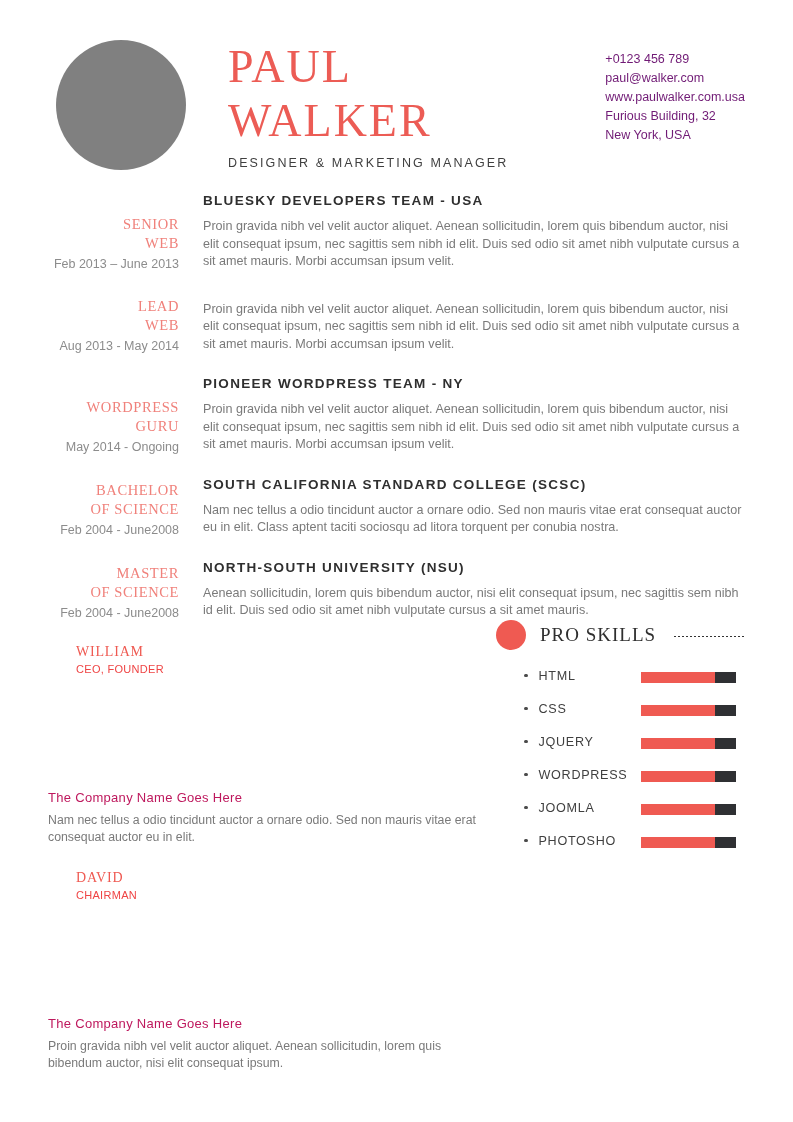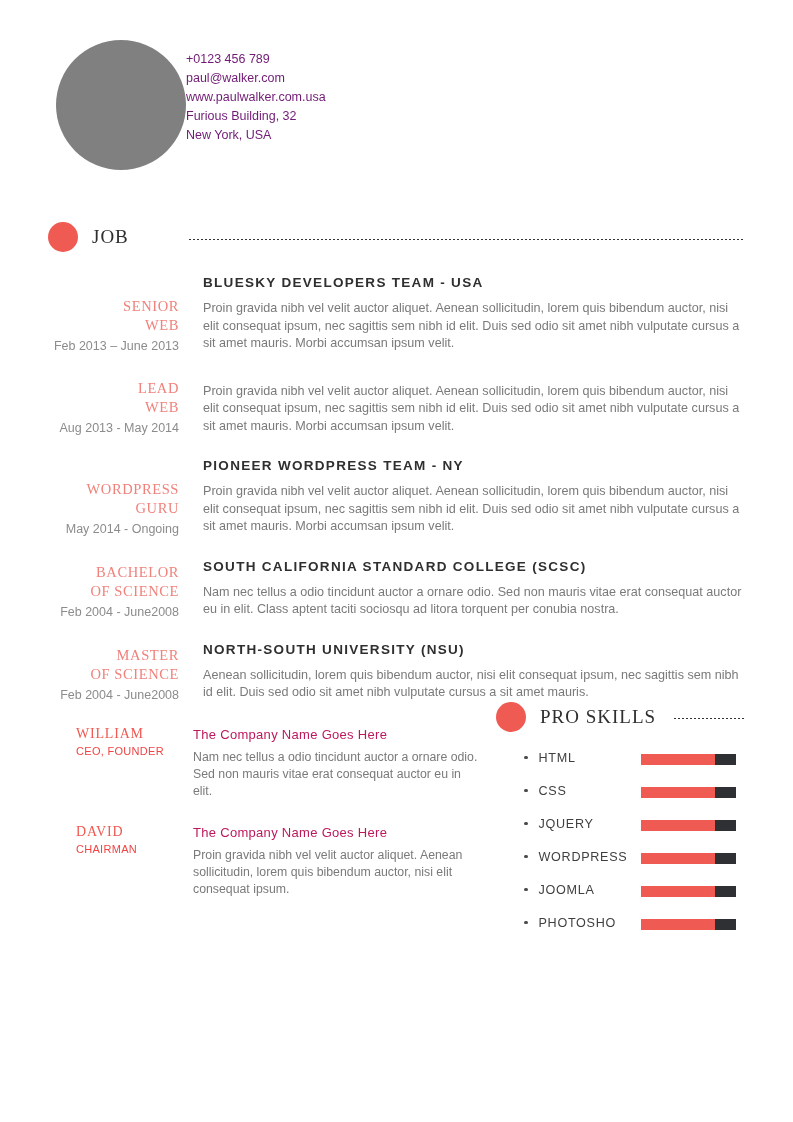--- a/index.html
+++ b/index.html
@@ -87,21 +87,21 @@
 
   .sec-gap-job { margin-top: 52px; }
   .sec-gap-edu { margin-top: 56px; }
   .sec-gap-bottom { margin-top: 56px; }
 
   
   .bottom { display: flex; margin-top: 0; }
   .col-left { flex: 0 0 430px; }
   .col-right { flex: 1 1 auto; padding-left: 18px; }
 
-  .ref-entry { display: flex; margin-top: 24px; }
+  .ref-entry { display: flex; margin-top: 24px; flex-direction: column; }
   .ref-left { flex: 0 0 145px; padding-left: 28px; }
   .ref-name {
     font-family: "Liberation Serif", serif;
     color: #ef5a52; font-size: 14px; letter-spacing: 0.8px;
   }
   .ref-role {
     font-size: 11px; color: #ef4444; margin-top: 3px; letter-spacing: 0.3px;
   }
   .ref-right { flex: 1 1 auto; }
   .ref-company {
@@ -123,34 +123,34 @@
   }
   .skill-fill { position: absolute; left: 0; top: 0; bottom: 0; background: #ef5a52; }
 </style>
 </head>
 <body>
 
 <div class="page">
 
   <div class="header">
     <div class="avatar"></div>
+    <div class="header-mid">
+      <div class="name-line">PAUL</div>
+      <div class="name-line second">WALKER</div>
+      <div class="job-title-sub">DESIGNER &amp; MARKETING MANAGER</div>
+    </div>
     <div class="header-right">
       <div>+0123 456 789</div>
       <div>paul@walker.com</div>
       <div>www.paulwalker.com.usa</div>
       <div>Furious Building, 32</div>
       <div>New York, USA</div>
     </div>
   </div>
 
-  <div class="section-head sec-gap-job">
-    <div class="sec-dot"></div>
-    <div class="sec-title">JOB</div>
-    <div class="dots-fill indent"></div>
-  </div>
 
   <div class="block-job">
     <div class="entry">
       <div class="entry-left">
         <div class="entry-role">SENIOR</div>
         <div class="entry-role">WEB</div>
         <div class="entry-date">Feb 2013 – June 2013</div>
       </div>
       <div class="entry-right">
         <div class="entry-org">BLUESKY DEVELOPERS TEAM - USA</div>

